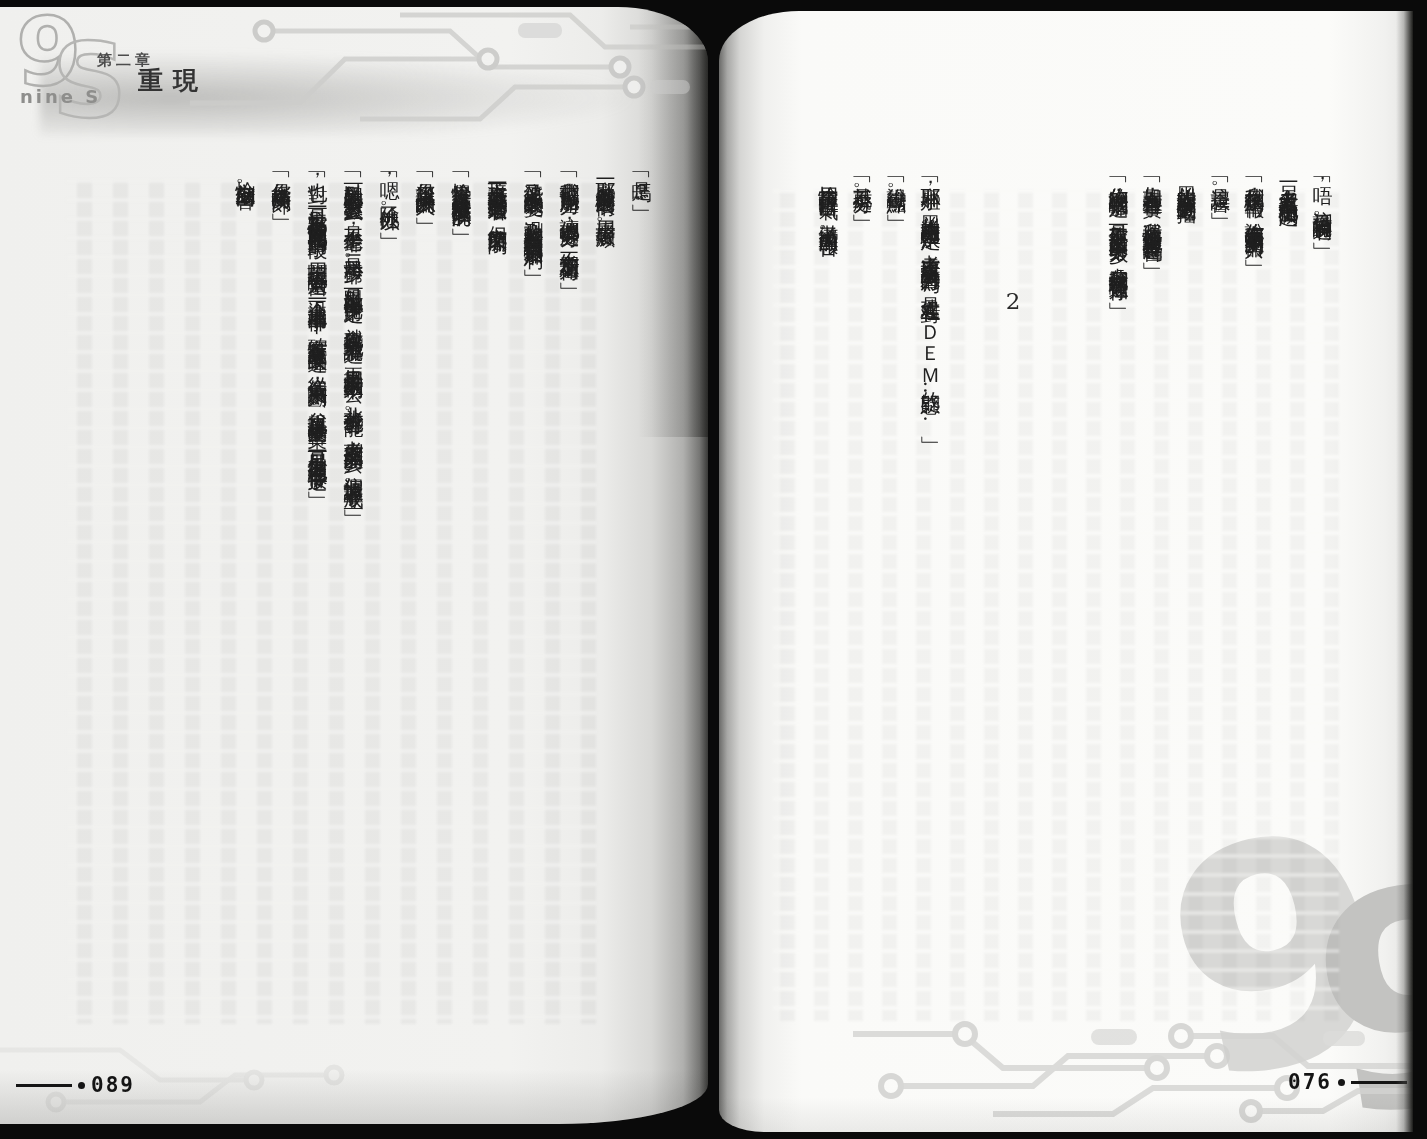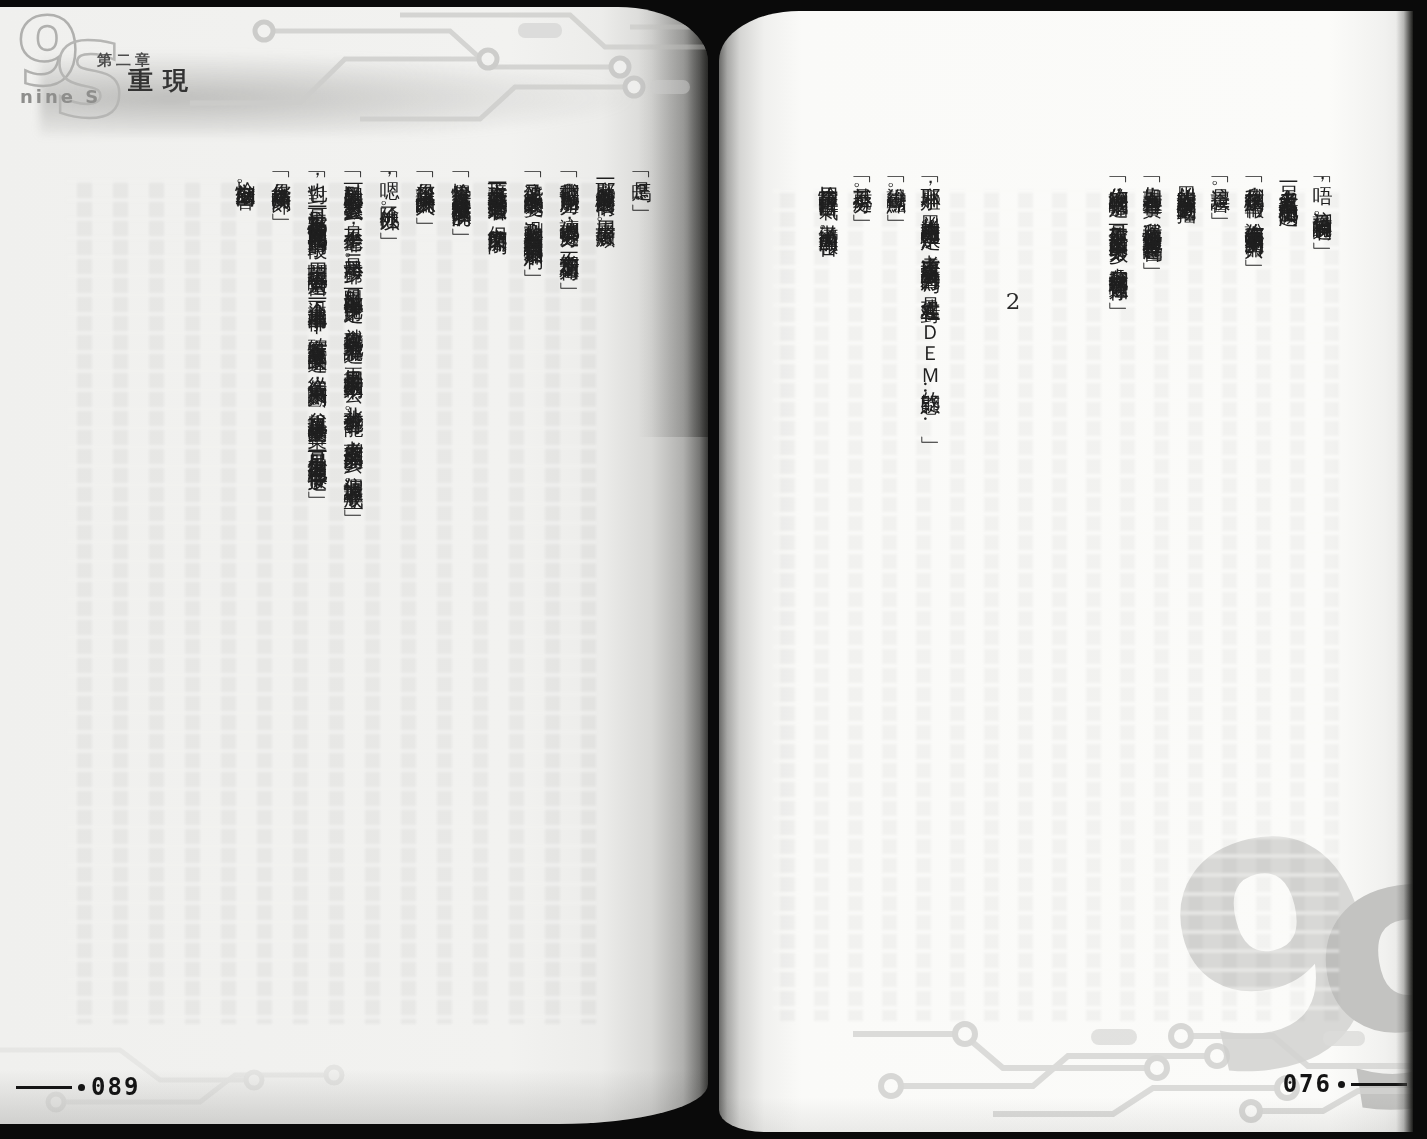--- a/index.html
+++ b/index.html
@@ -53,40 +53,40 @@
       repeating-linear-gradient(to left,rgba(115,115,115,.14) 0 15px,rgba(115,115,115,0) 15px 34px);}
 
   
   .hdr-swoosh{position:absolute;left:40px;top:46px;width:590px;height:82px;z-index:1;
     background:radial-gradient(ellipse at 22% 55%,rgba(140,140,138,.5),rgba(140,140,138,0) 72%);
     filter:blur(4px);}
   .logo-svg{position:absolute;left:8px;top:0;z-index:2;}
   .chapter-label{position:absolute;left:97px;top:44px;z-index:3;
     font-family:"DejaVu Sans","Liberation Sans",sans-serif;font-weight:bold;
     font-size:15px;letter-spacing:4px;color:#4c4c4c;}
-  .chapter-title{position:absolute;left:128px;top:57px;z-index:3;
+  .chapter-title{position:absolute;left:138px;top:57px;z-index:3;
     font-family:"DejaVu Sans","Liberation Sans",sans-serif;font-weight:bold;
     font-size:25px;letter-spacing:10px;color:#333;}
 
   
   .circuit{position:absolute;pointer-events:none;}
   .circuit-topleft{left:150px;top:0;opacity:.8;z-index:1;}
   .circuit-bottomright{right:0;bottom:6px;opacity:.8;z-index:2;}
   .circuit-bottomleft{left:0;bottom:4px;opacity:.5;z-index:1;}
 
   
   .wm{position:absolute;font-family:"DejaVu Sans","Liberation Sans",sans-serif;
     font-weight:bold;line-height:1;z-index:1;}
   .wm-a{left:455px;top:792px;font-size:305px;color:#d8d8d6;transform:rotate(-13deg);}
   .wm-b{left:598px;top:842px;font-size:295px;color:#c3c3c1;transform:rotate(-9deg);}
 
   
   .pagenum{position:absolute;display:flex;align-items:center;gap:6px;z-index:5;
     font-family:"DejaVu Sans Mono","Liberation Mono",monospace;font-weight:bold;
-    font-size:24px;letter-spacing:2px;color:#141414;}
+    font-size:21px;letter-spacing:2px;color:#141414;}
   .pn-left{left:16px;top:1066px;}
   .pn-right{right:6px;top:1059px;}
   .pn-line{width:56px;height:3px;background:#151515;}
   .pn-dot{width:7px;height:7px;border-radius:50%;background:#151515;}
 </style>
 </head>
 <body>
 
 <div class="page page-left">
 

